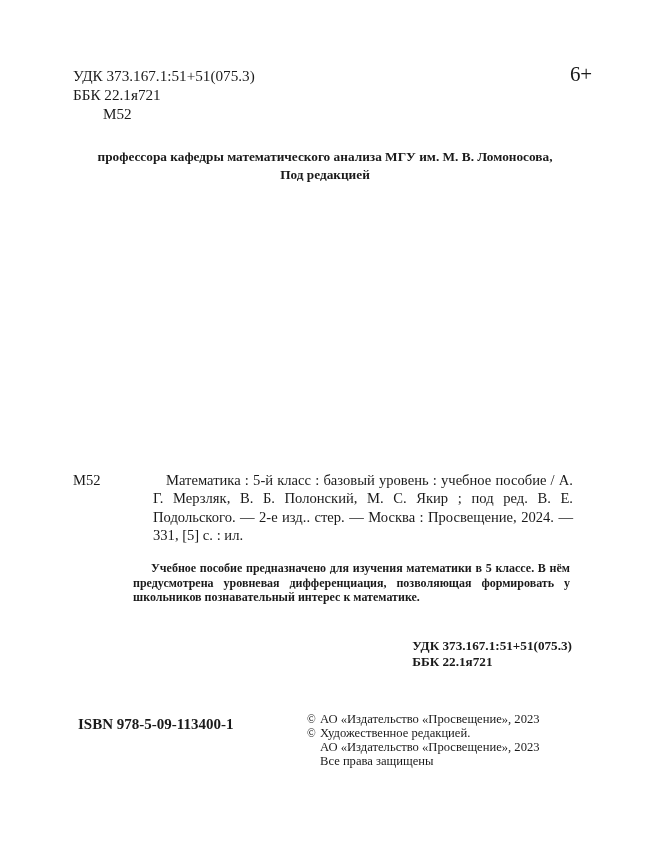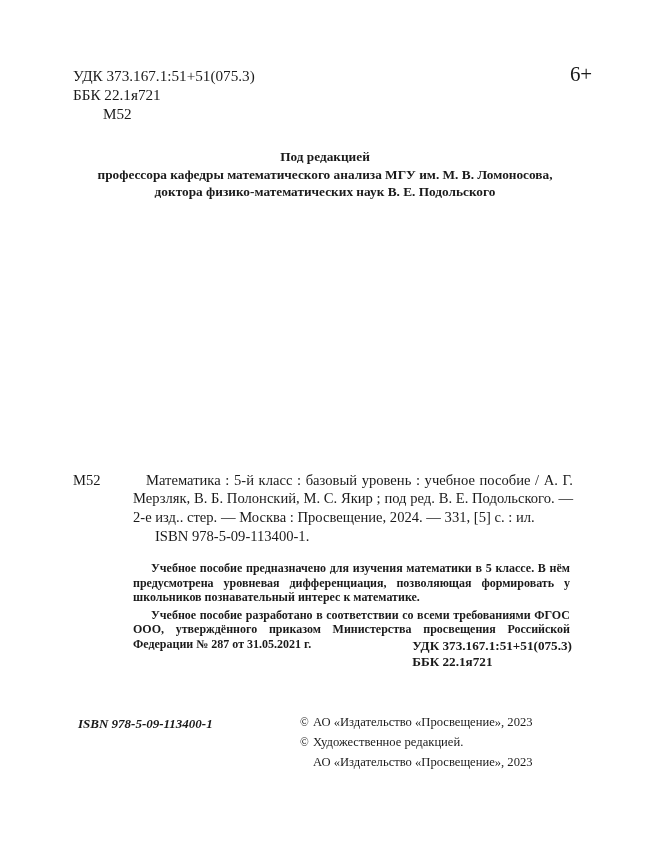--- a/index.html
+++ b/index.html
@@ -77,21 +77,21 @@
     position: relative;
     margin-top: 1px;
   }
   .rec-shelf {
     position: absolute;
     left: 0;
     top: 0;
     font-size: 14.6px;
   }
   .rec-desc {
-    margin-left: 60px;
+    margin-left: 80px;
     text-indent: 13px;
     text-align: justify;
     text-align-last: left;
     hyphens: none;
   }
   .rec-isbn {
     margin-left: 60px;
     text-indent: 22px;
     display: block;
     margin-top: 1px;
@@ -125,32 +125,31 @@
     text-align: left;
     white-space: nowrap;
   }
   .classification-bottom span { display: block; }
 
   
   .footer-isbn {
     position: absolute;
     left: 78px;
     top: 714px;
-    font-size: 13px;
+    font-size: 15px;
     font-weight: bold;
     line-height: 20px;
     white-space: nowrap;
-    font-style: italic;
   }
   .copyright {
     position: absolute;
-    left: 300px;
+    left: 307px;
     top: 712px;
     font-size: 12.6px;
-    line-height: 20px;
+    line-height: 14px;
   }
   .copyright .cp-row {
     display: block;
     white-space: nowrap;
   }
   .copyright .cp-sym {
     display: inline-block;
     width: 13px;
     font-size: 11.5px;
   }
@@ -167,48 +166,46 @@
 
   <div class="classification">
     <span class="cls-line">УДК 373.167.1:51+51(075.3)</span>
     <span class="cls-line">ББК 22.1я721</span>
     <span class="cls-shelf">М52</span>
   </div>
 
   <div class="age-mark">6+</div>
 
   <div class="editorial">
+    <span class="ed-line">профессора кафедры математического анализа МГУ им. М. В. Ломоносова,</span>
     <span class="ed-line">Под редакцией</span>
-    <span class="ed-line">профессора кафедры математического анализа МГУ им. М. В. Ломоносова,</span>
-    <span class="ed-line">доктора физико-математических наук В. Е. Подольского</span>
   </div>
 
   <div class="record">
     <div class="rec-body">
       <span class="rec-shelf">М52</span>
       <div class="rec-desc">Математика : 5-й класс : базовый уровень : учебное пособие / А. Г. Мерзляк, В. Б. Полонский, М. С. Якир ; под ред. В. Е. Подольского. — 2-е изд.. стер. — Москва : Просвещение, 2024. — 331, [5] с. : ил.</div>
-      <span class="rec-isbn">ISBN 978-5-09-113400-1.</span>
     </div>
   </div>
 
   <div class="annotation">
     <p>Учебное пособие предназначено для изучения математики в 5 классе. В нём предусмотрена уровневая дифференциация, позволяющая формировать у школьников познавательный интерес к математике.</p>
-    <p>Учебное пособие разработано в соответствии со всеми требованиями ФГОС ООО, утверждённого приказом Министерства просвещения Российской Федерации № 287 от 31.05.2021 г.</p>
   </div>
 
   <div class="classification-bottom">
     <span>УДК 373.167.1:51+51(075.3)</span>
     <span>ББК 22.1я721</span>
   </div>
 
   <div class="footer-isbn">ISBN 978-5-09-113400-1</div>
 
   <div class="copyright">
     <span class="cp-row">
       <span class="cp-sym">©</span><span>АО «Издательство «Просвещение», 2023</span>
     </span>
     <span class="cp-row">
       <span class="cp-sym">©</span><span>Художественное редакцией.</span>
     </span>
     <span class="cp-indent">АО «Издательство «Просвещение», 2023</span>
+    <span class="cp-indent">Все права защищены</span>
   </div>
 
 </div>
 
 </body></html>

